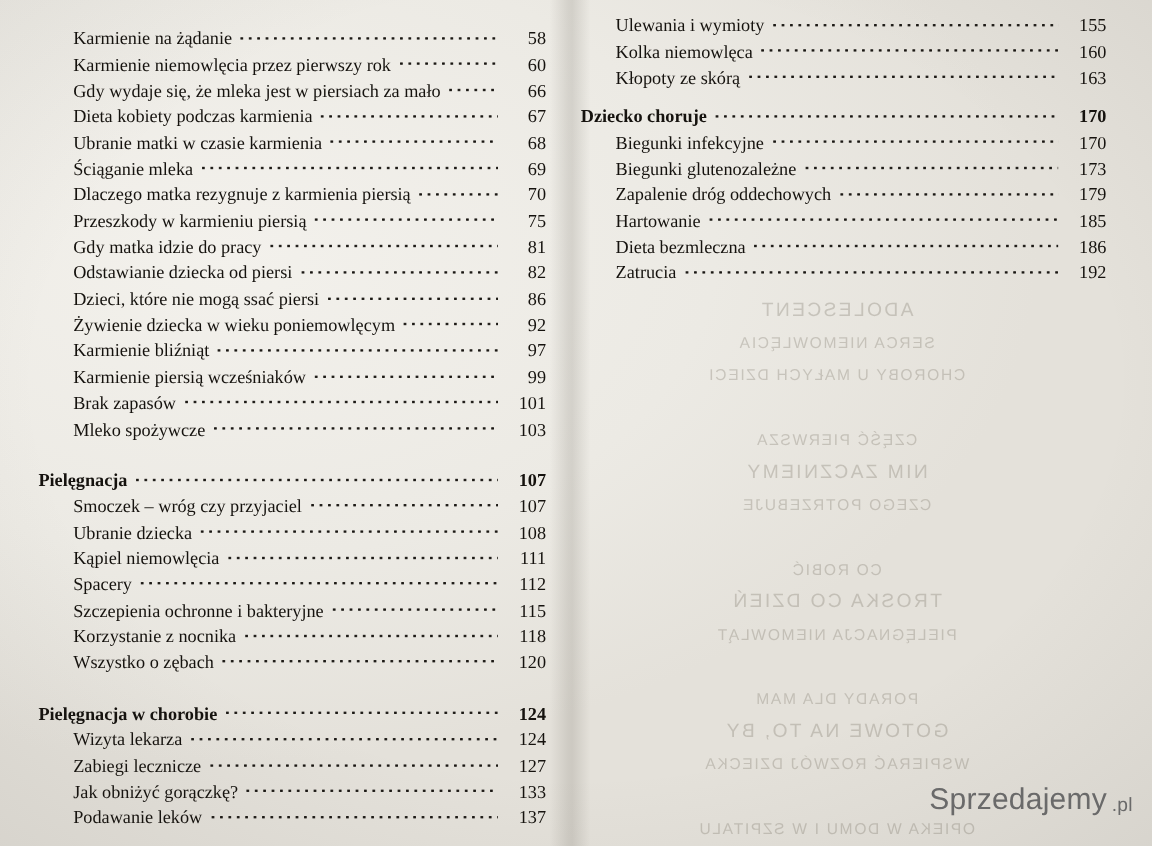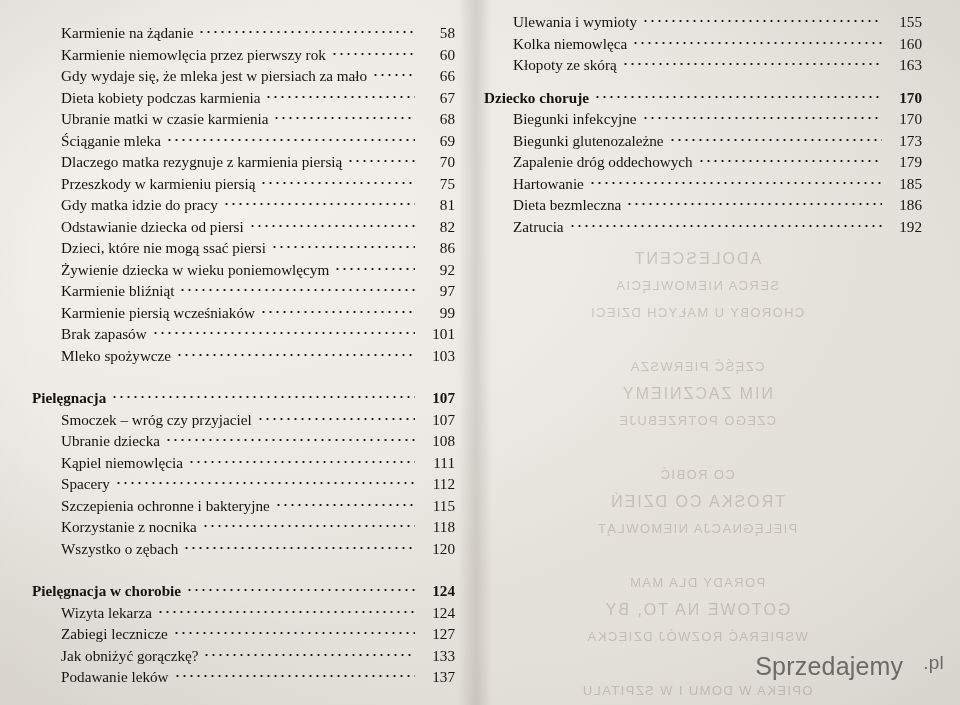--- a/index.html
+++ b/index.html
@@ -130,25 +130,25 @@
 
   .watermark {
     position: absolute;
     right: 16px;
     bottom: 24px;
     font-family: "Liberation Sans", sans-serif;
     font-size: 25px;
     color: #6a6a6a;
     letter-spacing: 0.2px;
     display: flex;
-    align-items: flex-start;
-    gap: 20px;
+    align-items: flex-end;
+    gap: 4px;
   }
   .watermark .pl {
-    font-size: 19px;
+    font-size: 16px;
     color: #6a6a6a;
   }
 </style>
 </head>
 <body>
 
 <div class="page">
 
   <div class="gutter"></div>
 

